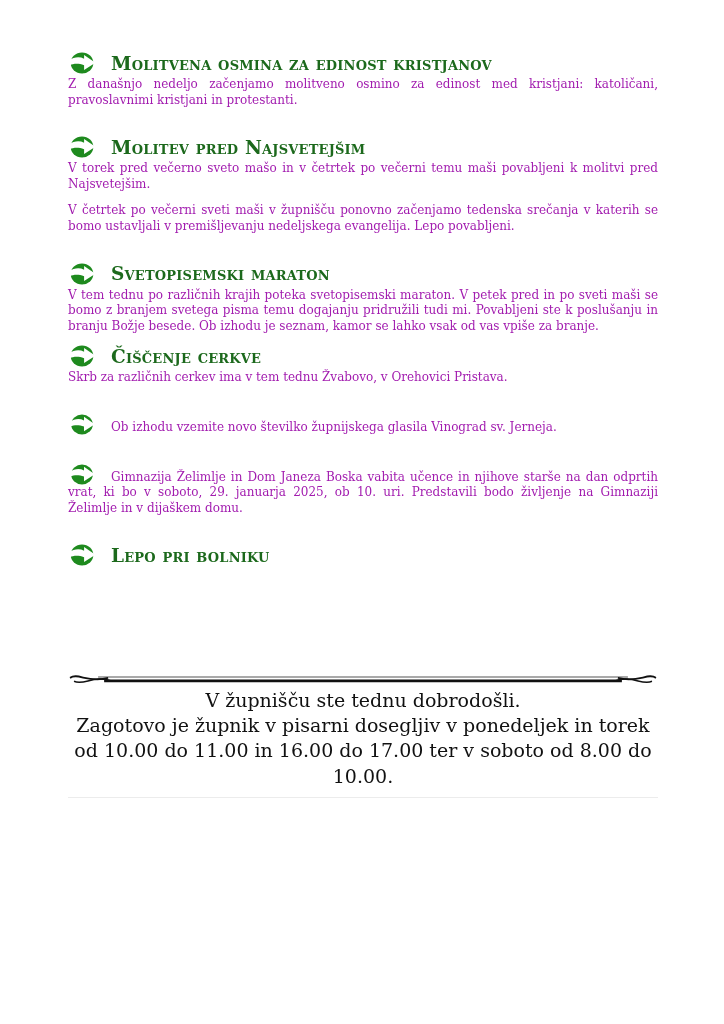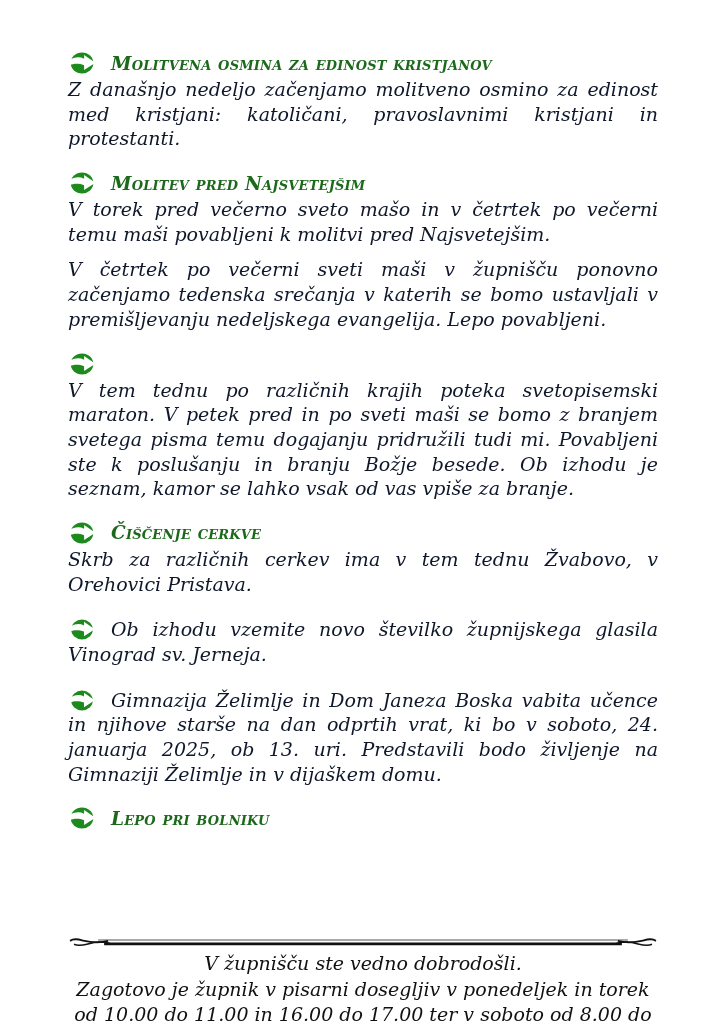--- a/index.html
+++ b/index.html
@@ -5,46 +5,45 @@
   * { margin:0; padding:0; box-sizing:border-box; }
   html,body { background:#888; }
   .page {
     position:relative;
     width:724px; height:1024px;
     margin:0 auto;
     background:#ffffff;
     font-family:"DejaVu Serif","Liberation Serif",serif;
     color:#181818;
     overflow:hidden;
-    font-style:italic;
   }
   .content { padding:52px 66px 0 68px; }
 
   
   .sec-head { display:flex; align-items:center; gap:15px; margin-bottom:3px; }
   .sec-head h2 {
     font-size:18.5px;
     font-weight:bold;
     font-variant:small-caps;
     letter-spacing:.2px;
     color:#1c691c;
   }
   .bullet-svg { width:28px; height:22px; flex:0 0 auto; display:block; }
   .bullet-inline { display:inline-block; width:28px; height:21px; vertical-align:-4px; margin-right:15px; }
 
-  .block { margin-top:21px; }
+  .block { margin-top:28px; }
   .block:first-child { margin-top:0; }
   p.body {
-    font-size:19px;
+    font-size:12px;
     line-height:1.3;
     text-align:justify;
-    color:#0f172a;
+    color:#a21caf;
   }
   .block p.body + p.body { margin-top:11px; }
-  .gap-lg { margin-top:21px; }
+  .gap-lg { margin-top:11px; }
 
   
   .footer { margin-top:104px; border-bottom:1px solid #ececec; padding-bottom:8px; }
   .divider-svg { display:block; width:100%; height:18px; }
   .f-line { text-align:center; font-size:19px; line-height:1.32; color:#111; }
 </style>
 </head>
 <body>
 
 <svg width="0" height="0" style="position:absolute" aria-hidden="true">
@@ -78,20 +77,21 @@
       </div>
       <p class="body">V torek pred večerno sveto mašo in v četrtek po večerni temu maši povabljeni k molitvi pred Najsvetejšim.</p>
       <p class="body">V četrtek po večerni sveti maši v župnišču ponovno začenjamo tedenska srečanja v katerih se bomo ustavljali v premišljevanju nedeljskega evangelija. Lepo povabljeni.</p>
     </section>
 
     <section class="block">
       <div class="sec-head">
         <svg class="bullet-svg" viewBox="0 0 26 21">
             <use href="#green-arrow"></use>
           </svg>
+        <h2>Svetopisemski maraton</h2>
       </div>
       <p class="body">V tem tednu po različnih krajih poteka svetopisemski maraton. V petek pred in po sveti maši se bomo z branjem svetega pisma temu dogajanju pridružili tudi mi. Povabljeni ste k poslušanju in branju Božje besede. Ob izhodu je seznam, kamor se lahko vsak od vas vpiše za branje.</p>
     </section>
 
     <section class="block gap-lg">
       <div class="sec-head">
         <svg class="bullet-svg" viewBox="0 0 26 21">
             <use href="#green-arrow"></use>
           </svg>
         <h2>Čiščenje cerkve</h2>
@@ -101,21 +101,21 @@
 
     <section class="block">
       <p class="body"><svg class="bullet-inline" viewBox="0 0 26 21">
             <use href="#green-arrow"></use>
           </svg><span>Ob izhodu vzemite novo številko župnijskega glasila Vinograd sv. Jerneja.</span></p>
     </section>
 
     <section class="block">
       <p class="body"><svg class="bullet-inline" viewBox="0 0 26 21">
             <use href="#green-arrow"></use>
-          </svg><span>Gimnazija Želimlje in Dom Janeza Boska vabita učence in njihove starše na dan odprtih vrat, ki bo v soboto, 24. januarja 2025, ob 13. uri. Predstavili bodo življenje na Gimnaziji Želimlje in v dijaškem domu.</span></p>
+          </svg><span>Gimnazija Želimlje in Dom Janeza Boska vabita učence in njihove starše na dan odprtih vrat, ki bo v soboto, 29. januarja 2025, ob 10. uri. Predstavili bodo življenje na Gimnaziji Želimlje in v dijaškem domu.</span></p>
     </section>
 
     <section class="block">
       <div class="sec-head">
         <svg class="bullet-svg" viewBox="0 0 26 21">
             <use href="#green-arrow"></use>
           </svg>
         <h2>Lepo pri bolniku</h2>
       </div>
     </section>
@@ -123,19 +123,19 @@
     <div class="footer">
       <svg class="divider-svg" viewBox="0 0 588 16" preserveAspectRatio="none">
         <line x1="30" y1="6.2" x2="558" y2="6.2" stroke="#555" stroke-width="1"></line>
         <line x1="36" y1="9.6" x2="552" y2="9.6" stroke="#111" stroke-width="2.4"></line>
         <path d="M2 7 C 10 2, 20 12, 40 7" stroke="#111" stroke-width="1.6" fill="none"></path>
         <path d="M6 10 C 16 14, 26 4, 44 10" stroke="#111" stroke-width="1.4" fill="none"></path>
         <path d="M586 7 C 578 2, 568 12, 548 7" stroke="#111" stroke-width="1.6" fill="none"></path>
         <path d="M582 10 C 572 14, 562 4, 544 10" stroke="#111" stroke-width="1.4" fill="none"></path>
       </svg>
 
-      <p class="f-line">V župnišču ste vedno dobrodošli.</p>
+      <p class="f-line">V župnišču ste tednu dobrodošli.</p>
       <p class="f-line">Zagotovo je župnik v pisarni dosegljiv v ponedeljek in torek od 10.00 do 11.00 in 16.00 do 17.00 ter v soboto od 8.00 do 10.00.</p>
 
     </div>
 
   </div>
 </div>
 
 </body></html>

